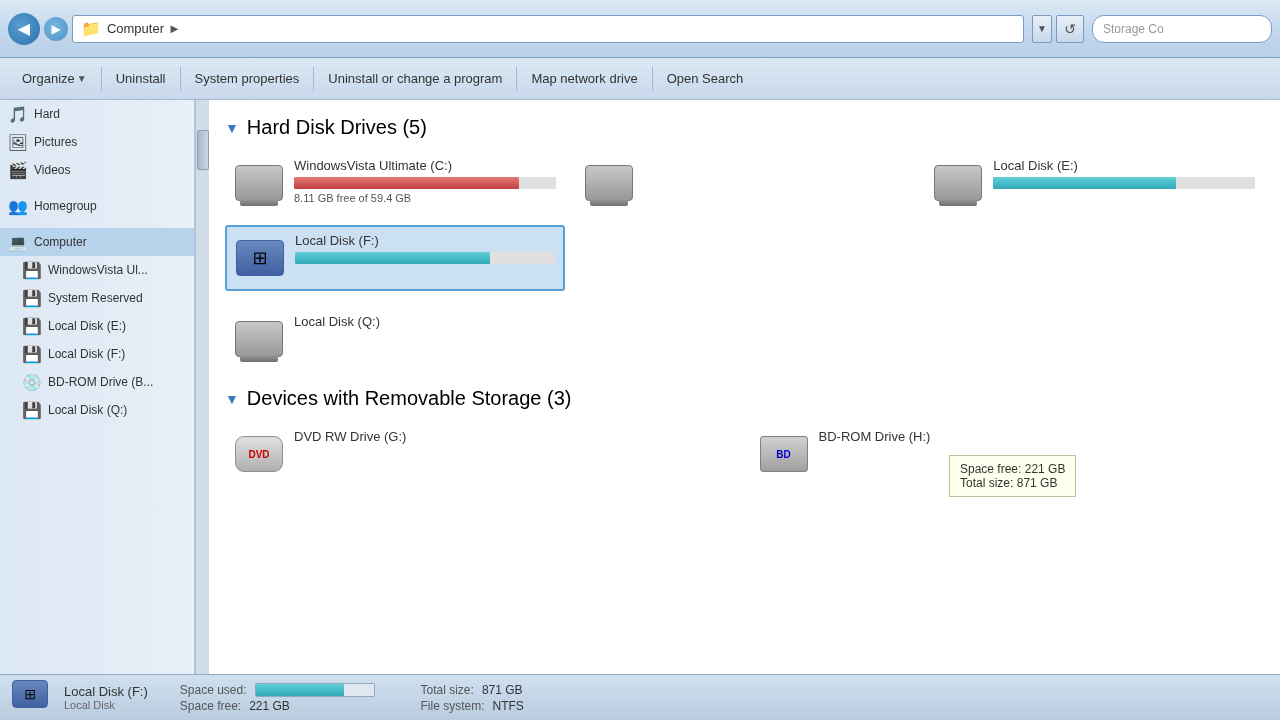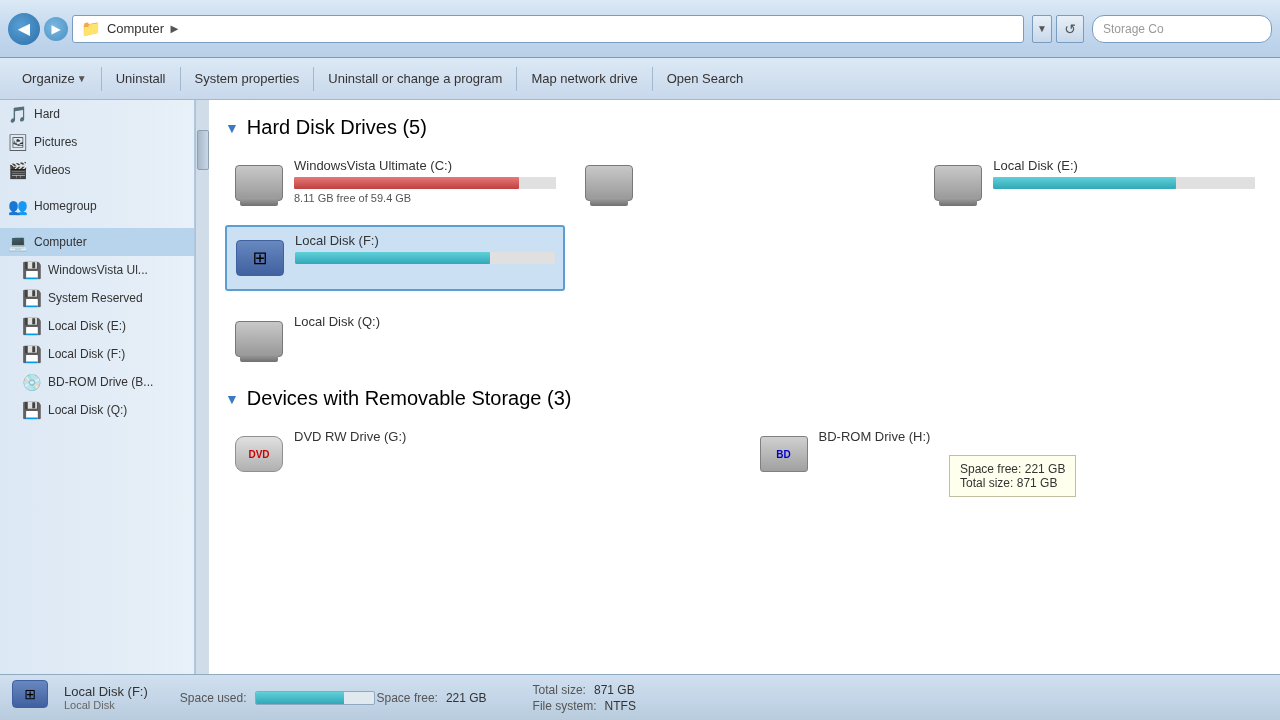--- a/index.html
+++ b/index.html
@@ -311,21 +311,21 @@
       flex-shrink: 0;
     }
     .status-info {
       display: flex;
       flex-direction: column;
     }
     .status-name { font-size: 13px; color: #333; font-weight: 500; }
     .status-type { font-size: 11px; color: #666; }
     .status-details {
       display: flex;
-      flex-direction: row;
+      flex-direction: column;
       gap: 2px;
       margin-left: 16px;
     }
     .status-detail-row {
       display: flex;
       align-items: center;
       gap: 8px;
       font-size: 12px;
     }
     .status-bar-label { color: #555; }

